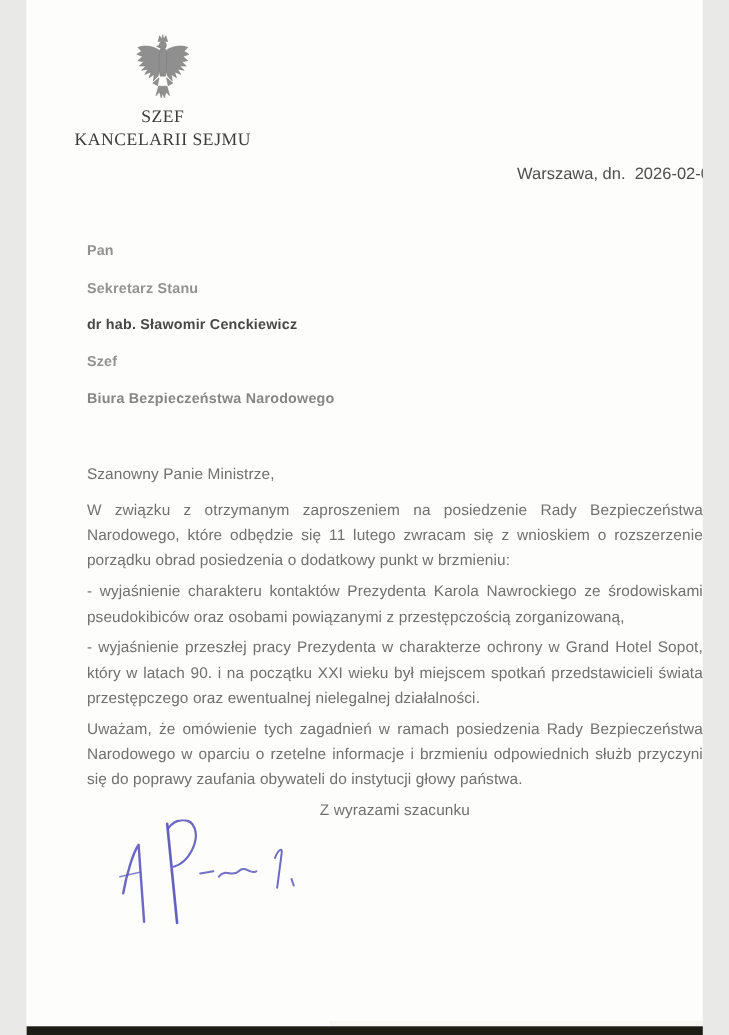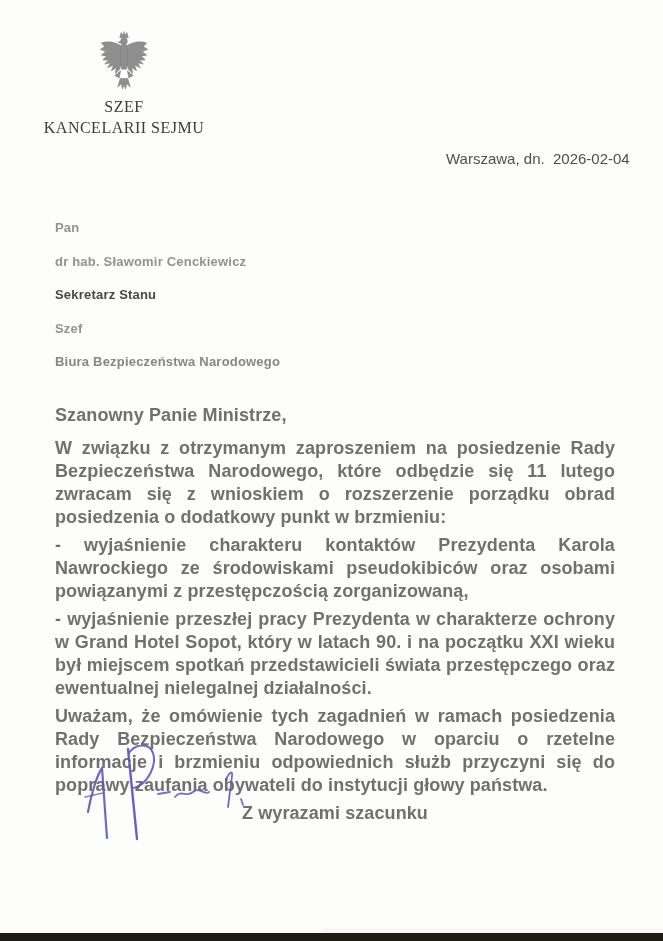--- a/index.html
+++ b/index.html
@@ -2,21 +2,21 @@
 <html style="--page-bg: #fdfdfb; --header-text: #3c3c3c; --date-text: #4e4e4e; --recipient-text: #929292; --recipient-emphasis: #474747; --body-text: #707070; --signature-ink: #5d59bb; --scan-bar: #1d1d15;"><head>
 <meta charset="utf-8">
 <style>
   :root{
     --page-bg:#fdfdfb; --header-text:#3c3c3c; --date-text:#4e4e4e;
     --recipient-text:#929292; --recipient-emphasis:#474747;
     --body-text:#707070; --signature-ink:#5d59bb; --scan-bar:#1d1d15;
   }
   html,body{margin:0;padding:0;background:#e9e9e7;}
   .page{
-    position:relative; width:663px; height:941px; margin:0 auto;
+    position:relative; width:615px; height:941px; margin:0 auto;
     background:var(--page-bg); overflow:hidden;
     font-family:"Liberation Sans","DejaVu Sans",sans-serif;
   }
   
   .emblem{position:absolute; left:98px; top:31px; width:52px; height:60px;}
   .letterhead{
     position:absolute; left:28px; top:96px; width:192px; text-align:center;
     font-family:"Liberation Serif","DejaVu Serif",serif;
     font-size:16px; line-height:21px; color:var(--header-text); letter-spacing:.5px;
   }
@@ -28,22 +28,22 @@
   
   .recipient{position:absolute; left:55px; top:221px;}
   .recipient .line{
     font-size:13px; font-weight:bold; line-height:14px;
     margin-bottom:19.5px; color:var(--recipient-text); letter-spacing:.2px;
   }
   .recipient .line:nth-child(3){color:var(--recipient-emphasis);}
   .recipient .line:nth-child(5){color:#868686;}
   
   .body-flow{
-    position:absolute; left:55px; top:404px; width:560px;
-    font-size:18px; line-height:23px; color:var(--body-text); letter-spacing:.1px;font-weight:bold;
+    position:absolute; left:55px; top:419px; width:560px;
+    font-size:14px; line-height:23px; color:var(--body-text); letter-spacing:.1px;
   }
   .body-flow p{margin:0 0 5px 0; text-align:justify;}
   .body-flow p.salutation{text-align:left; margin-bottom:10px;}
   .body-flow p.closing{text-align:center; margin:0;}
   
   .signature{position:absolute; left:75px; top:745px; width:190px; height:120px;}
   .signature path{fill:none; stroke:var(--signature-ink); stroke-linecap:round; stroke-linejoin:round;}
   
   .scan-smudge{position:absolute; right:0; bottom:8px; width:340px; height:5px;
     background:#f3f3ef; opacity:.7;}
@@ -82,22 +82,22 @@
 
   <div class="letterhead">
     <div>SZEF</div>
     <div>KANCELARII SEJMU</div>
   </div>
 
   <div class="dateline">Warszawa, dn.  2026-02-04</div>
 
   <div class="recipient">
     <div class="line">Pan</div>
+    <div class="line">Sekretarz Stanu</div>
     <div class="line">dr hab. Sławomir Cenckiewicz</div>
-    <div class="line">Sekretarz Stanu</div>
     <div class="line">Szef</div>
     <div class="line">Biura Bezpieczeństwa Narodowego</div>
   </div>
 
   <div class="body-flow">
     <p class="salutation">Szanowny Panie Ministrze,</p>
     <p>W związku z otrzymanym zaproszeniem na posiedzenie Rady Bezpieczeństwa Narodowego, które odbędzie się 11 lutego zwracam się z wnioskiem o rozszerzenie porządku obrad posiedzenia o dodatkowy punkt w brzmieniu:</p>
     <p>- wyjaśnienie charakteru kontaktów Prezydenta Karola Nawrockiego ze środowiskami pseudokibiców oraz osobami powiązanymi z przestępczością zorganizowaną,</p>
     <p>- wyjaśnienie przeszłej pracy Prezydenta w charakterze ochrony w Grand Hotel Sopot, który w latach 90. i na początku XXI wieku był miejscem spotkań przedstawicieli świata przestępczego oraz ewentualnej nielegalnej działalności.</p>
     <p>Uważam, że omówienie tych zagadnień w ramach posiedzenia Rady Bezpieczeństwa Narodowego w oparciu o rzetelne informacje i brzmieniu odpowiednich służb przyczyni się do poprawy zaufania obywateli do instytucji głowy państwa.</p>

